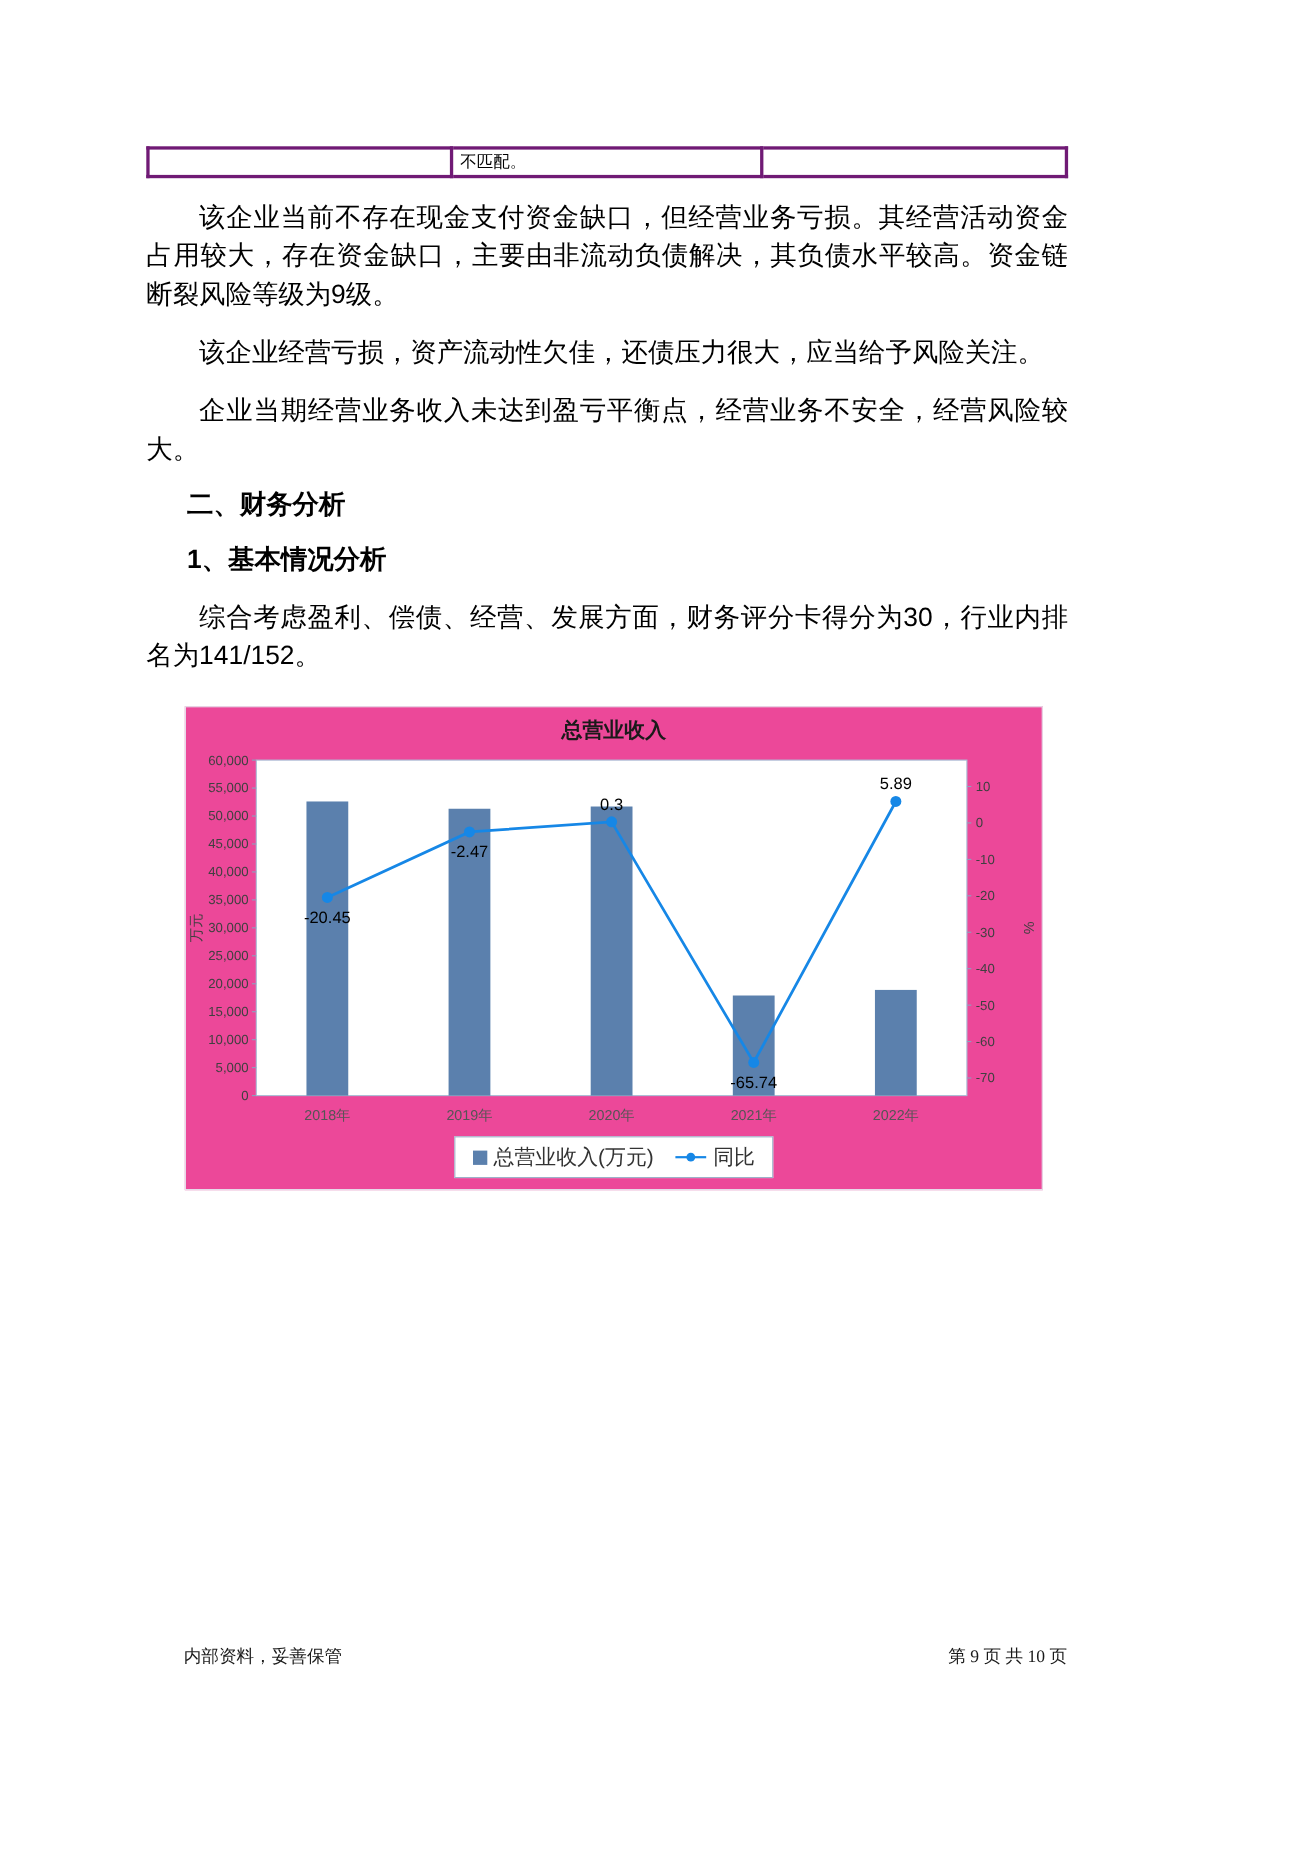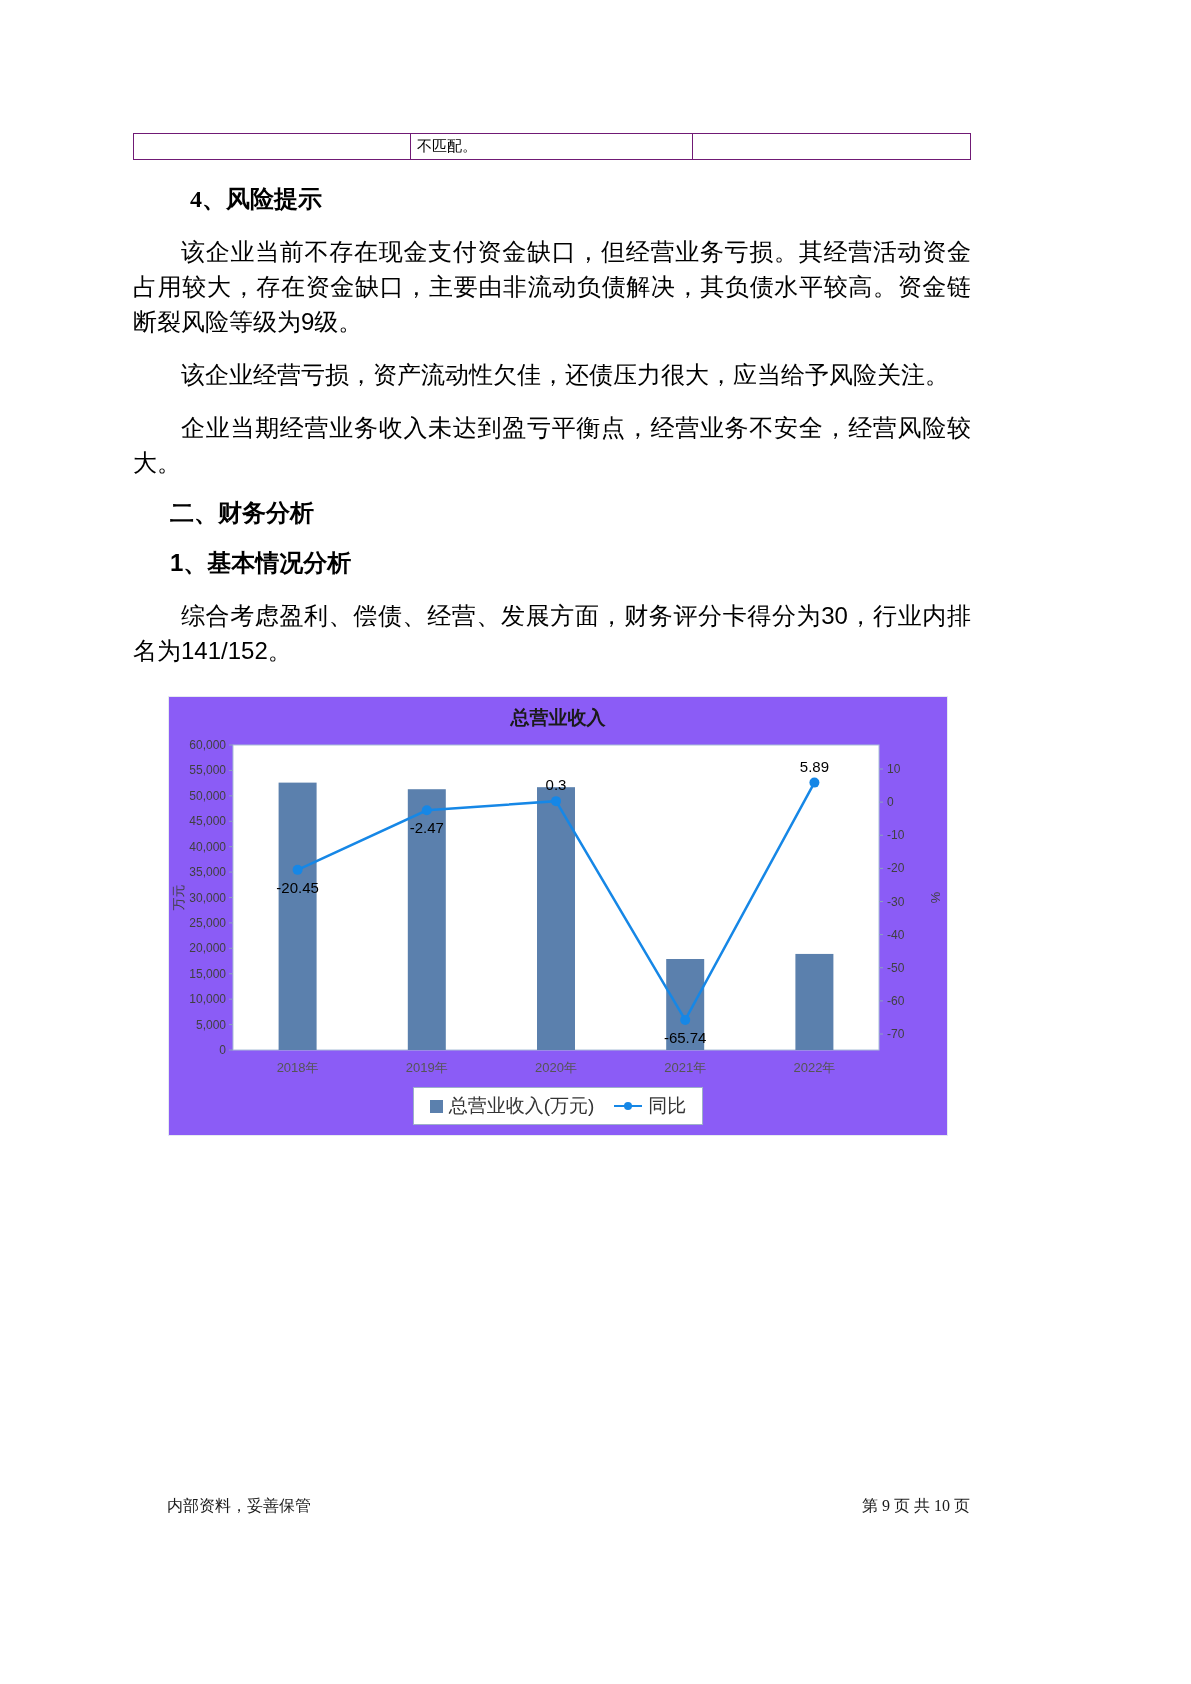--- a/index.html
+++ b/index.html
@@ -21,21 +21,21 @@
     width: 838px;
   }
   
   table.top-table {
     width: 100%;
     border-collapse: collapse;
     margin-top: 133px;
     table-layout: fixed;
   }
   table.top-table td {
-    border: 1px solid #701a75;
+    border: 3px solid #701a75;
     height: 26px;
     font-size: 15px;
     padding: 2px 6px;
     font-family: "Liberation Serif", serif;
     vertical-align: middle;
   }
   
   .h-risk {
     margin: 22px 0 0 57px;
     font-size: 24px;
@@ -57,21 +57,21 @@
     line-height: 35px;
     text-indent: 2em;
     text-align: justify;
     font-family: Liberation Sans, sans-serif;
   }
   
   .chart-block {
     margin: 28px 0 0 35px;
     width: 780px;
     border: 1px solid #e6eaf1;
-    background: #8b5cf6;
+    background: #ec4899;
     padding-bottom: 10px;
   }
   .chart-title {
     margin-top: 0;
     padding-top: 8px;
     height: 24px;
     margin-bottom: 12px;
     text-align: center;
     font-size: 19px;
     font-weight: bold;
@@ -132,21 +132,20 @@
     <table class="top-table">
       <tbody>
           <tr>
         <td style="width:33.1%"></td>
         <td style="width:33.7%">不匹配。</td>
         <td style="width:33.2%"></td>
       </tr>
     </tbody>
       </table>
 
-    <h2 class="h-risk">4、风险提示</h2>
 
     <p class="body-para">该企业当前不存在现金支付资金缺口，但经营业务亏损。其经营活动资金占用较大，存在资金缺口，主要由非流动负债解决，其负债水平较高。资金链断裂风险等级为9级。</p>
     <p class="body-para">该企业经营亏损，资产流动性欠佳，还债压力很大，应当给予风险关注。</p>
     <p class="body-para">企业当期经营业务收入未达到盈亏平衡点，经营业务不安全，经营风险较大。</p>
 
     <h2 class="h-fin">二、财务分析</h2>
     <h2 class="h-basic">1、基本情况分析</h2>
 
     <p class="body-para">综合考虑盈利、偿债、经营、发展方面，财务评分卡得分为30，行业内排名为141/152。</p>
 

